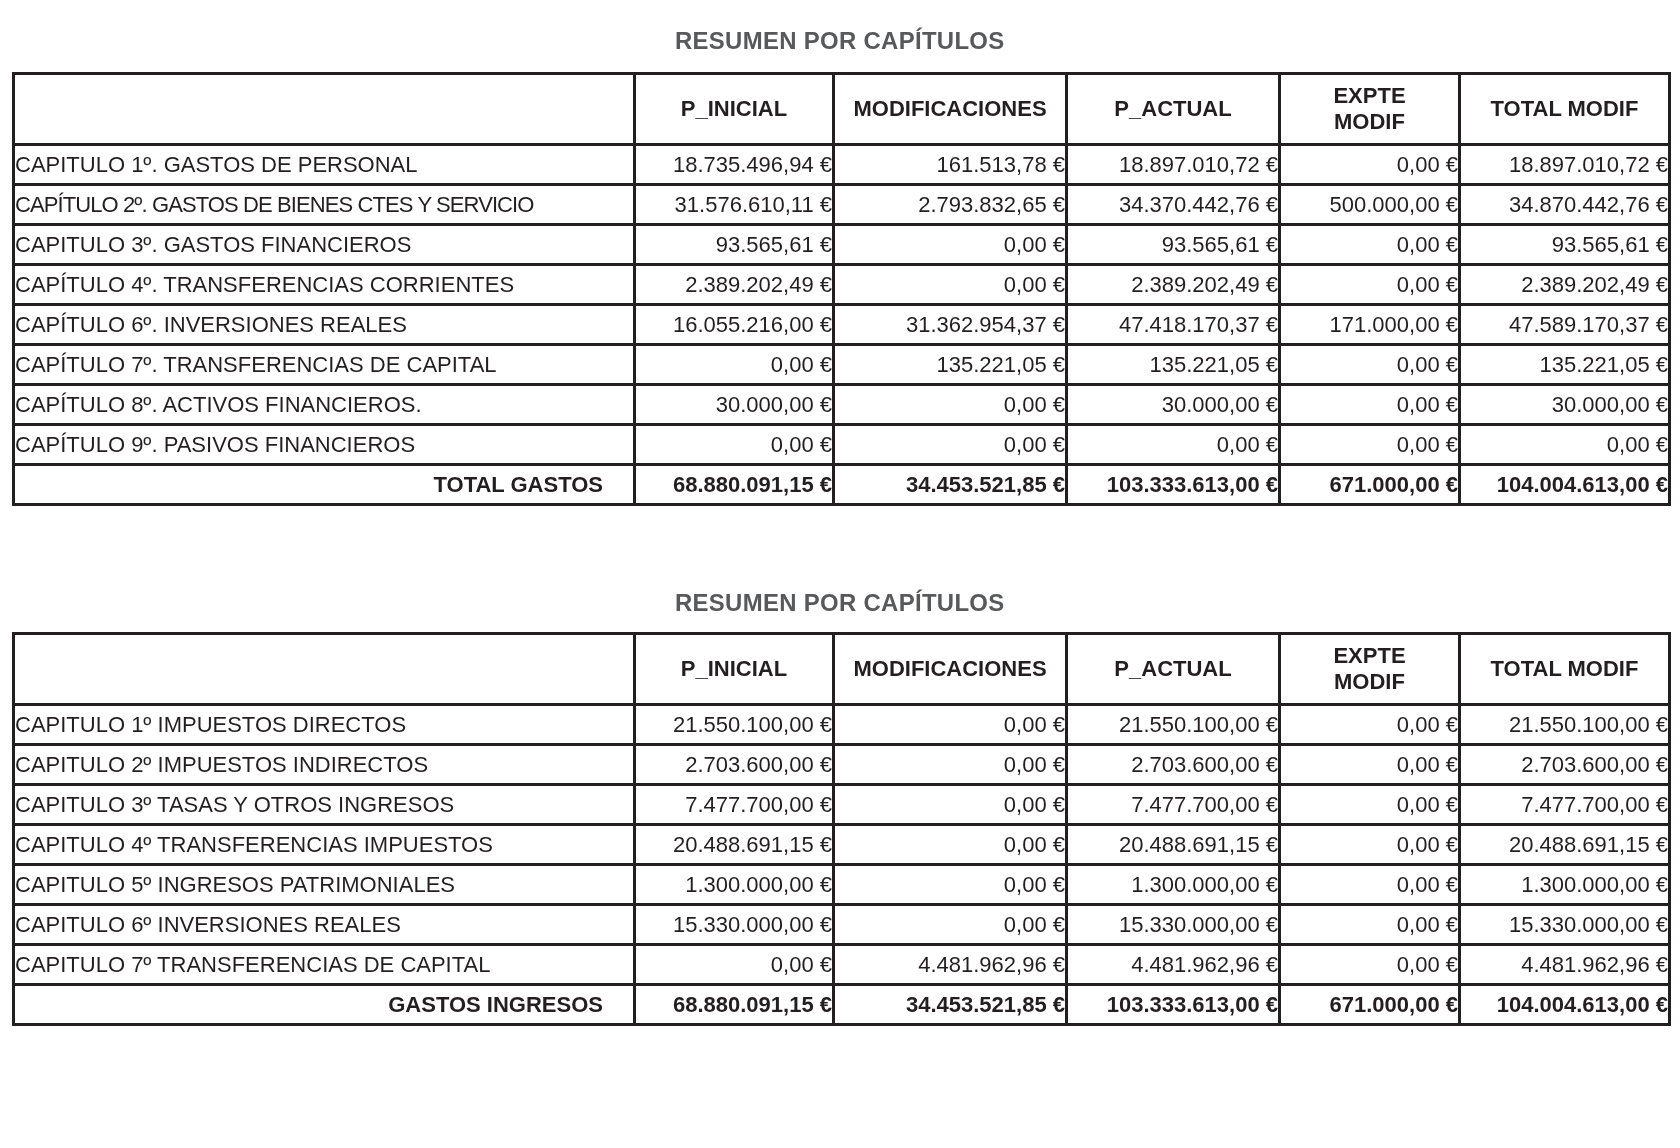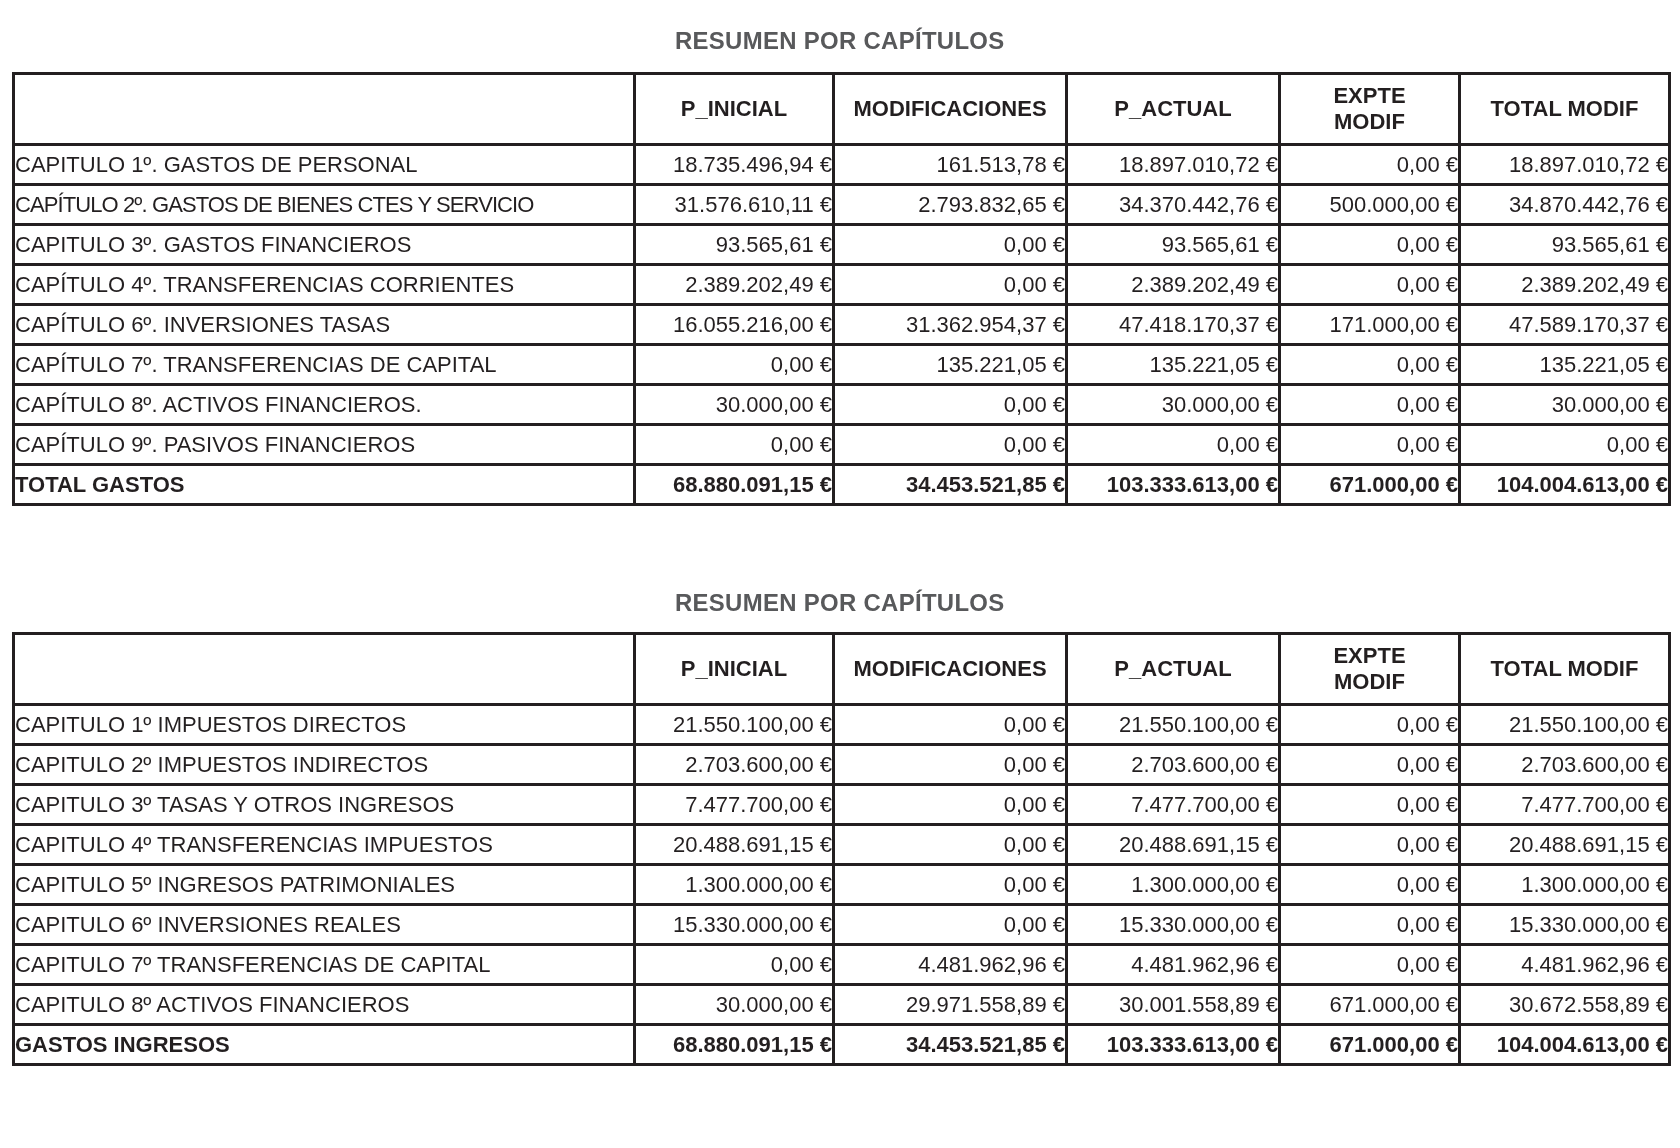--- a/index.html
+++ b/index.html
@@ -13,21 +13,21 @@
   table.summary { position:absolute; left:12px; border-collapse:collapse;
                   table-layout:fixed; width:1656px; }
   table.t1 { top:72px; }
   table.t2 { top:632px; }
   table.summary td, table.summary th { border:3px solid #231f20; padding:0; overflow:hidden; white-space:nowrap; }
   th { font-weight:bold; font-size:22px; text-align:center; line-height:26px; height:68px; }
   td { font-size:22px; height:37px; line-height:37px; }
   td.label { text-align:left; padding-left:18px;margin-left:9px; }
   td.num { text-align:right; padding-right:4px; }
   tr.total td { font-weight:bold; }
-  tr.total td.label { text-align:left; padding-right:30px; }
+  tr.total td.label { text-align:right; padding-right:30px; }
   col.c0 { width:621px; } col.c1 { width:199px; } col.c2 { width:233px; }
   col.c3 { width:213px; } col.c4 { width:180px; } col.c5 { width:210px; }
 </style>
 </head>
 <body>
 
 <div class="title title-1">RESUMEN POR CAPÍTULOS</div>
 
 <table class="summary t1">
   <colgroup>
@@ -75,21 +75,21 @@
       </tr>
       <tr>
         <td class="label">CAPÍTULO 4º. TRANSFERENCIAS CORRIENTES</td>
         <td class="num">2.389.202,49 €</td>
         <td class="num">0,00 €</td>
         <td class="num">2.389.202,49 €</td>
         <td class="num">0,00 €</td>
         <td class="num">2.389.202,49 €</td>
       </tr>
       <tr>
-        <td class="label">CAPÍTULO 6º. INVERSIONES TASAS</td>
+        <td class="label">CAPÍTULO 6º. INVERSIONES REALES</td>
         <td class="num">16.055.216,00 €</td>
         <td class="num">31.362.954,37 €</td>
         <td class="num">47.418.170,37 €</td>
         <td class="num">171.000,00 €</td>
         <td class="num">47.589.170,37 €</td>
       </tr>
       <tr>
         <td class="label">CAPÍTULO 7º. TRANSFERENCIAS DE CAPITAL</td>
         <td class="num">0,00 €</td>
         <td class="num">135.221,05 €</td>
@@ -195,28 +195,20 @@
         <td class="num">15.330.000,00 €</td>
       </tr>
       <tr>
         <td class="label">CAPITULO  7º  TRANSFERENCIAS DE CAPITAL</td>
         <td class="num">0,00 €</td>
         <td class="num">4.481.962,96 €</td>
         <td class="num">4.481.962,96 €</td>
         <td class="num">0,00 €</td>
         <td class="num">4.481.962,96 €</td>
       </tr>
-      <tr>
-        <td class="label">CAPITULO  8º  ACTIVOS FINANCIEROS</td>
-        <td class="num">30.000,00 €</td>
-        <td class="num">29.971.558,89 €</td>
-        <td class="num">30.001.558,89 €</td>
-        <td class="num">671.000,00 €</td>
-        <td class="num">30.672.558,89 €</td>
-      </tr>
       <tr class="total">
         <td class="label">GASTOS INGRESOS</td>
         <td class="num">68.880.091,15 €</td>
         <td class="num">34.453.521,85 €</td>
         <td class="num">103.333.613,00 €</td>
         <td class="num">671.000,00 €</td>
         <td class="num">104.004.613,00 €</td>
       </tr>
     </tbody>
 </table>

